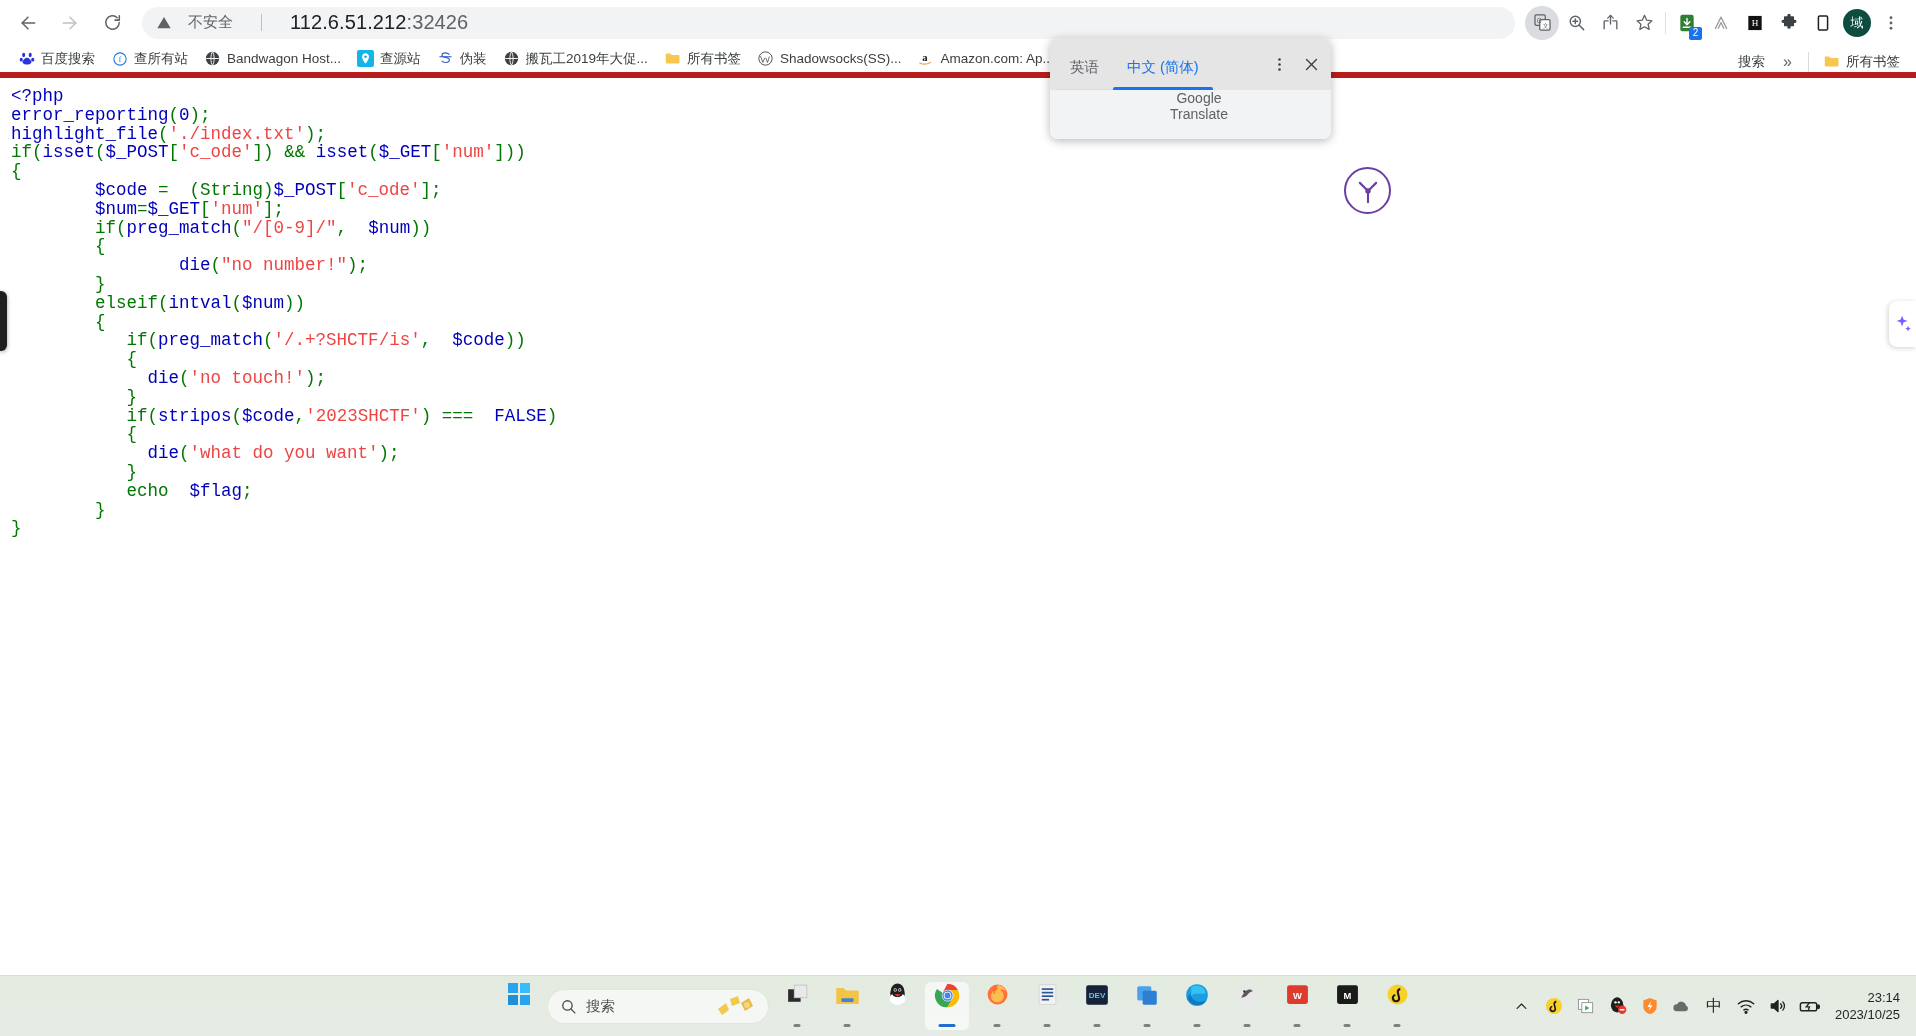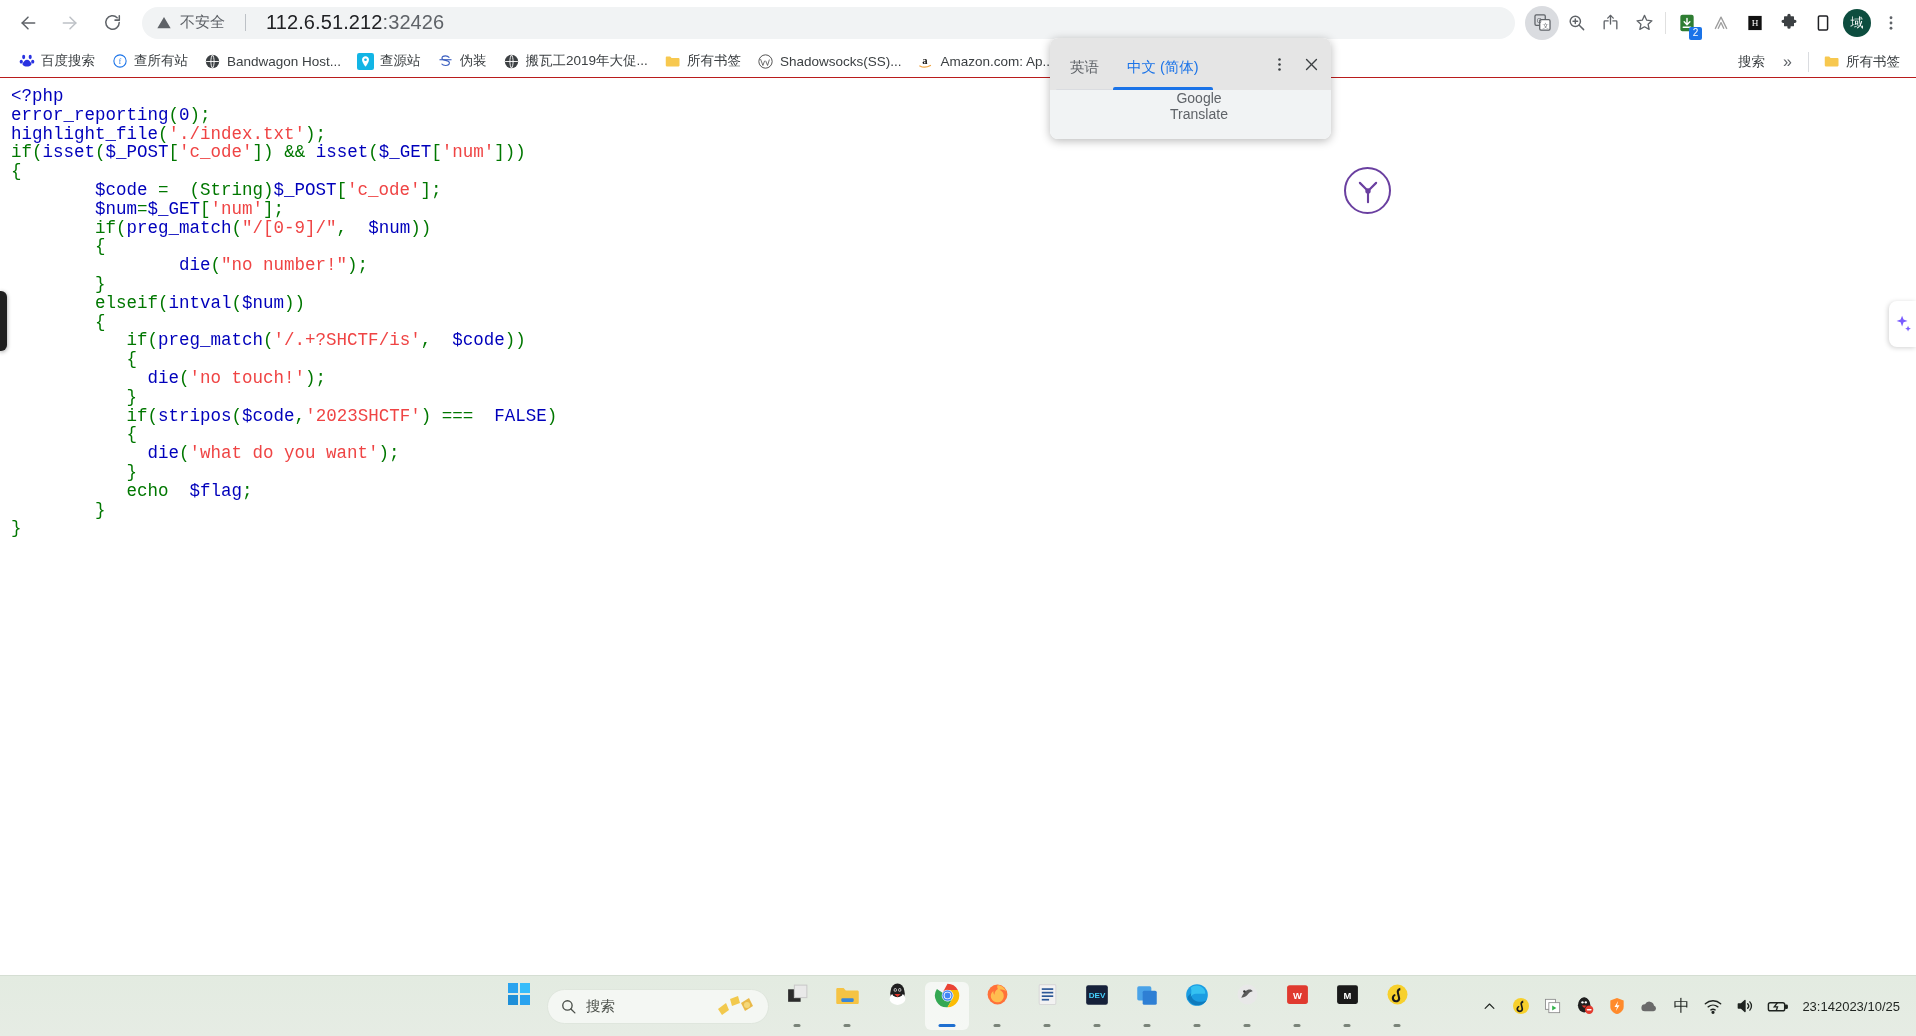--- a/index.html
+++ b/index.html
@@ -30,21 +30,21 @@
   .nav-btn.first { margin-left: 10px; }
   .nav-btn svg { display: block; }
   .nav-btn.disabled { color: #bdc1c6; }
 
   .omnibox {
     flex: 1; height: 32px; margin: 0 10px 0 12px;
     background: #f1f3f4; border-radius: 16px;
     display: flex; align-items: center; padding: 0 14px;
     position: relative;
   }
-  .omnibox-left { display: flex; align-items: center; gap: 8px; }
+  .omnibox-left { display: flex; align-items: center; gap: 16px; }
   .warn-tri { color: #5f6368; display: flex; align-items: center; }
   .not-secure {
     font-size: 15px; color: #5f6368;
     font-family: "Liberation Sans", sans-serif;
   }
   .vsep { width: 1px; height: 17px; background: #bdc1c6; margin: 0 12px; }
   .url-text { font-size: 20px; color: #202124; letter-spacing: .1px; }
   .url-text .port { color: #5f6368; }
 
   .tb-icons { display: flex; align-items: center; gap: 0px; padding-right: 8px; }
@@ -66,21 +66,21 @@
     min-width: 13px; height: 13px; text-align: center; border-radius: 2px;
     padding: 0 1px;
   }
 
   
   .bookmarks {
     height: 33px; width: 100%;
     background: #ffffff;
     display: flex; align-items: center;
     padding-left: 10px;
-    border-bottom: 1px solid #b91c1c;
+    border-bottom: 6px solid #b91c1c;
     position: relative;
     font-size: 13.5px; color: #3c4043;
     overflow: hidden;
   }
   .bm {
     display: flex; align-items: center; gap: 6px;
     padding: 3px 8px; border-radius: 4px; white-space: nowrap;
     max-width: 190px;
   }
   .bm-ico { width: 17px; height: 17px; flex: 0 0 17px; display:flex; align-items:center; justify-content:center; }
@@ -200,21 +200,21 @@
     display: flex; align-items: center; padding: 0 12px; gap: 9px;
     position: relative;
   }
   .search-pill .sp-text { font-size: 14.5px; color: #4a4f49; }
   .tray {
     position: absolute; right: 0; height: 61px; display: flex; align-items: center;
     gap: 2px; padding-right: 12px;
   }
   .tray-ic { width: 30px; height: 34px; display: flex; align-items: center; justify-content: center; }
   .clock {
-    display: flex; flex-direction: row; align-items: flex-end;
+    display: flex; flex-direction: column; align-items: flex-end;
     font-size: 13px; color: #1f2420; line-height: 17px; margin-left: 8px; padding-right: 4px;
   }
   .ime-cn { font-size: 16px; color: #1f2420; }
 </style>
 </head>
 <body>
 
 <div id="root">
 
   <div class="chrome">

